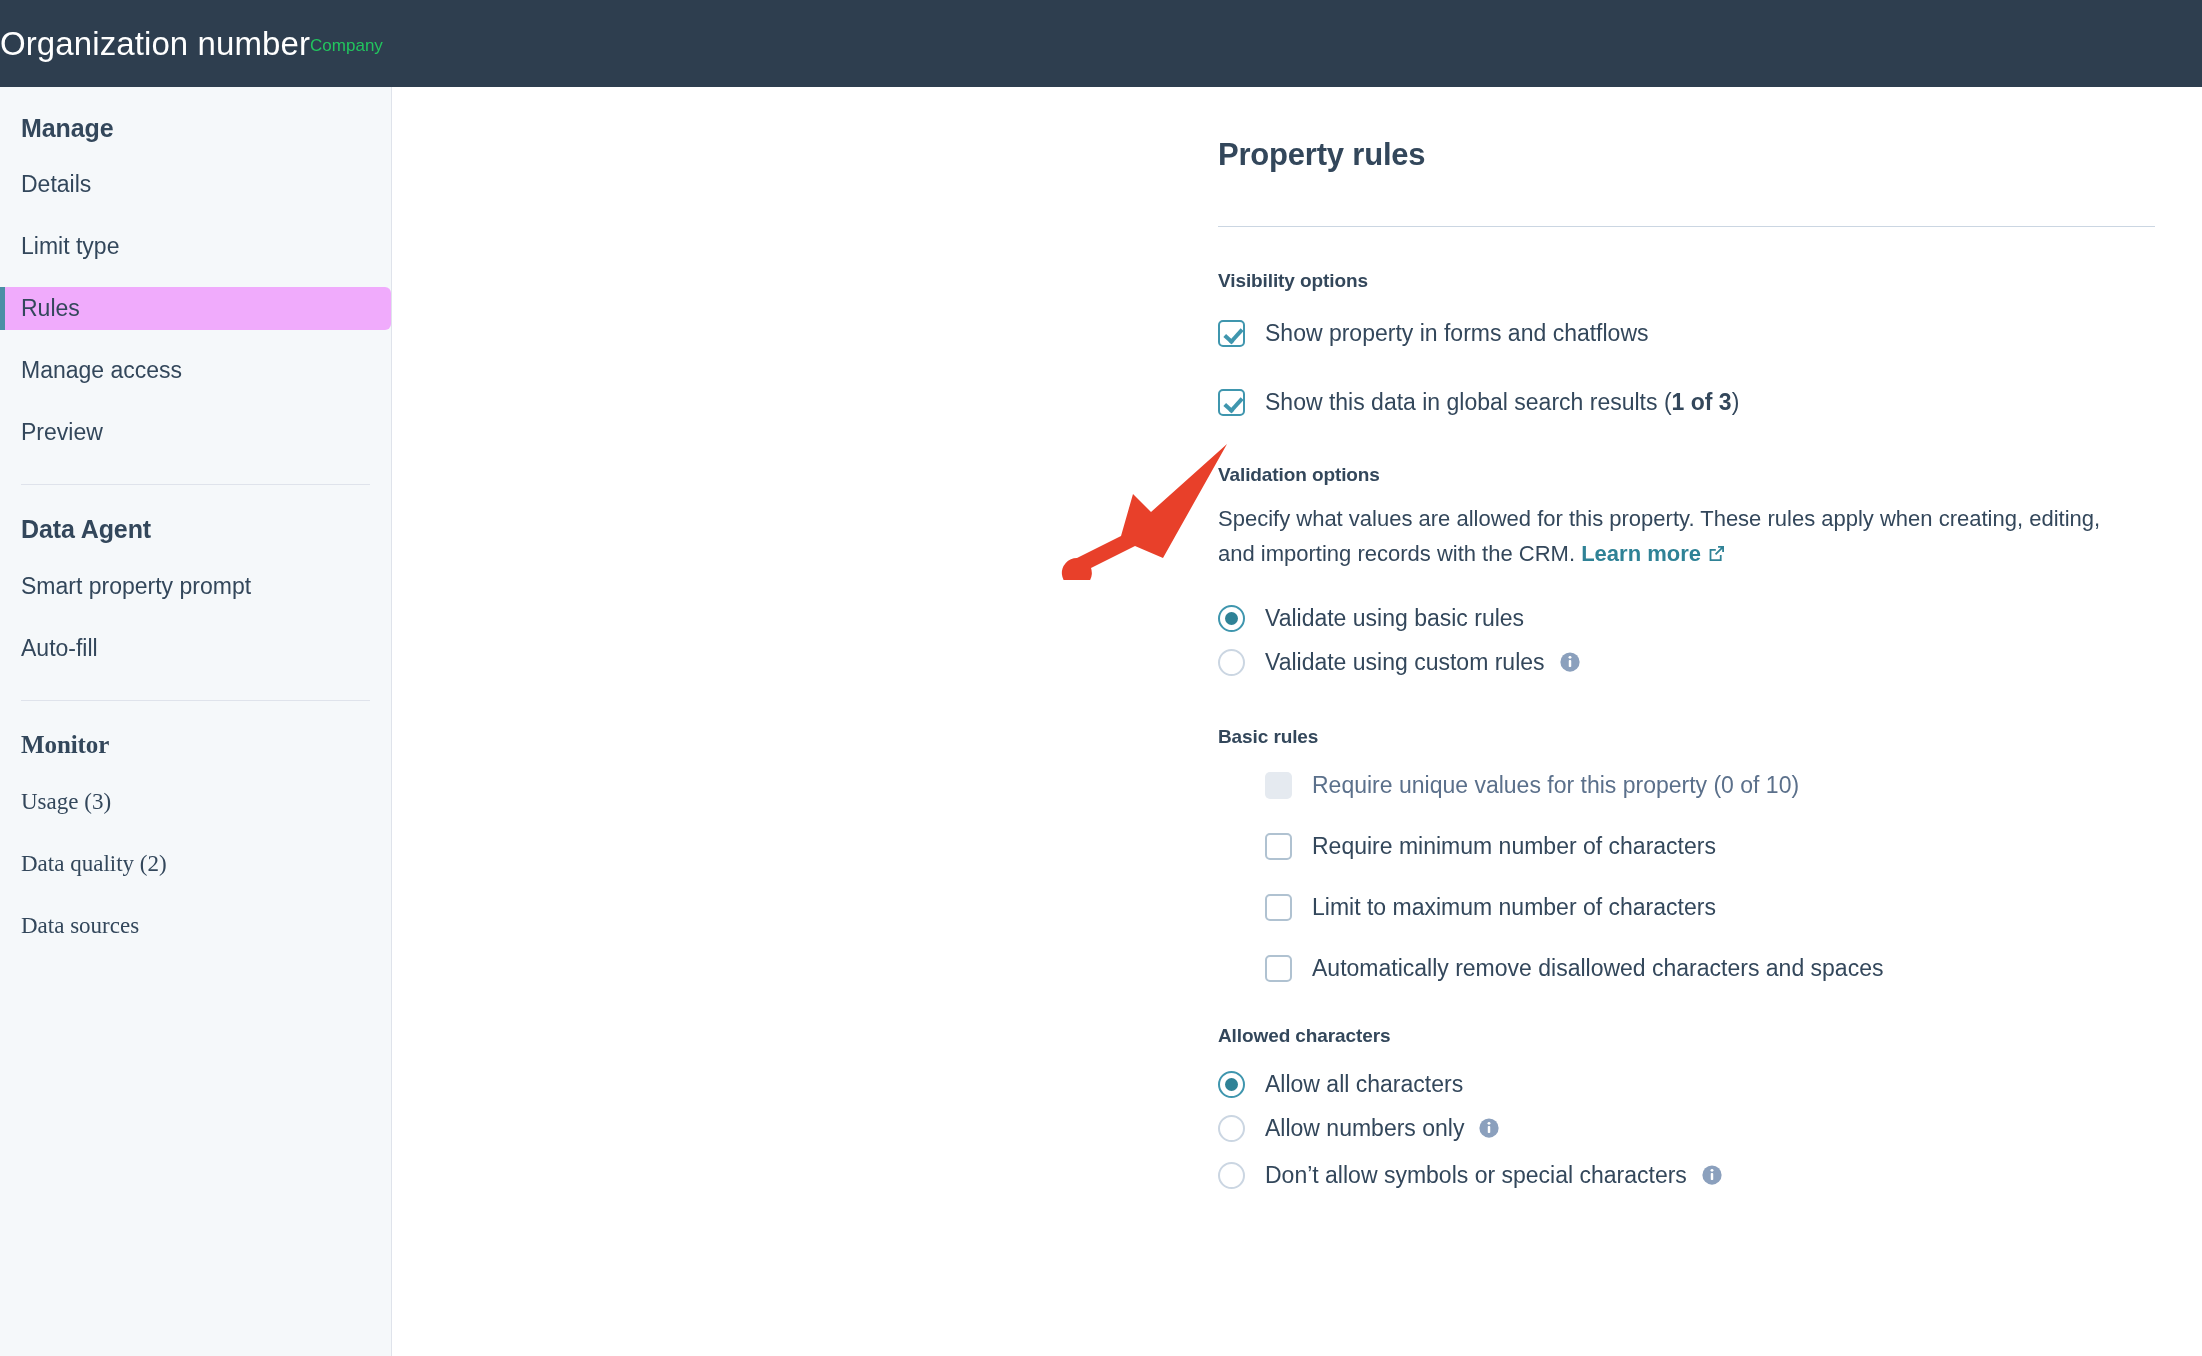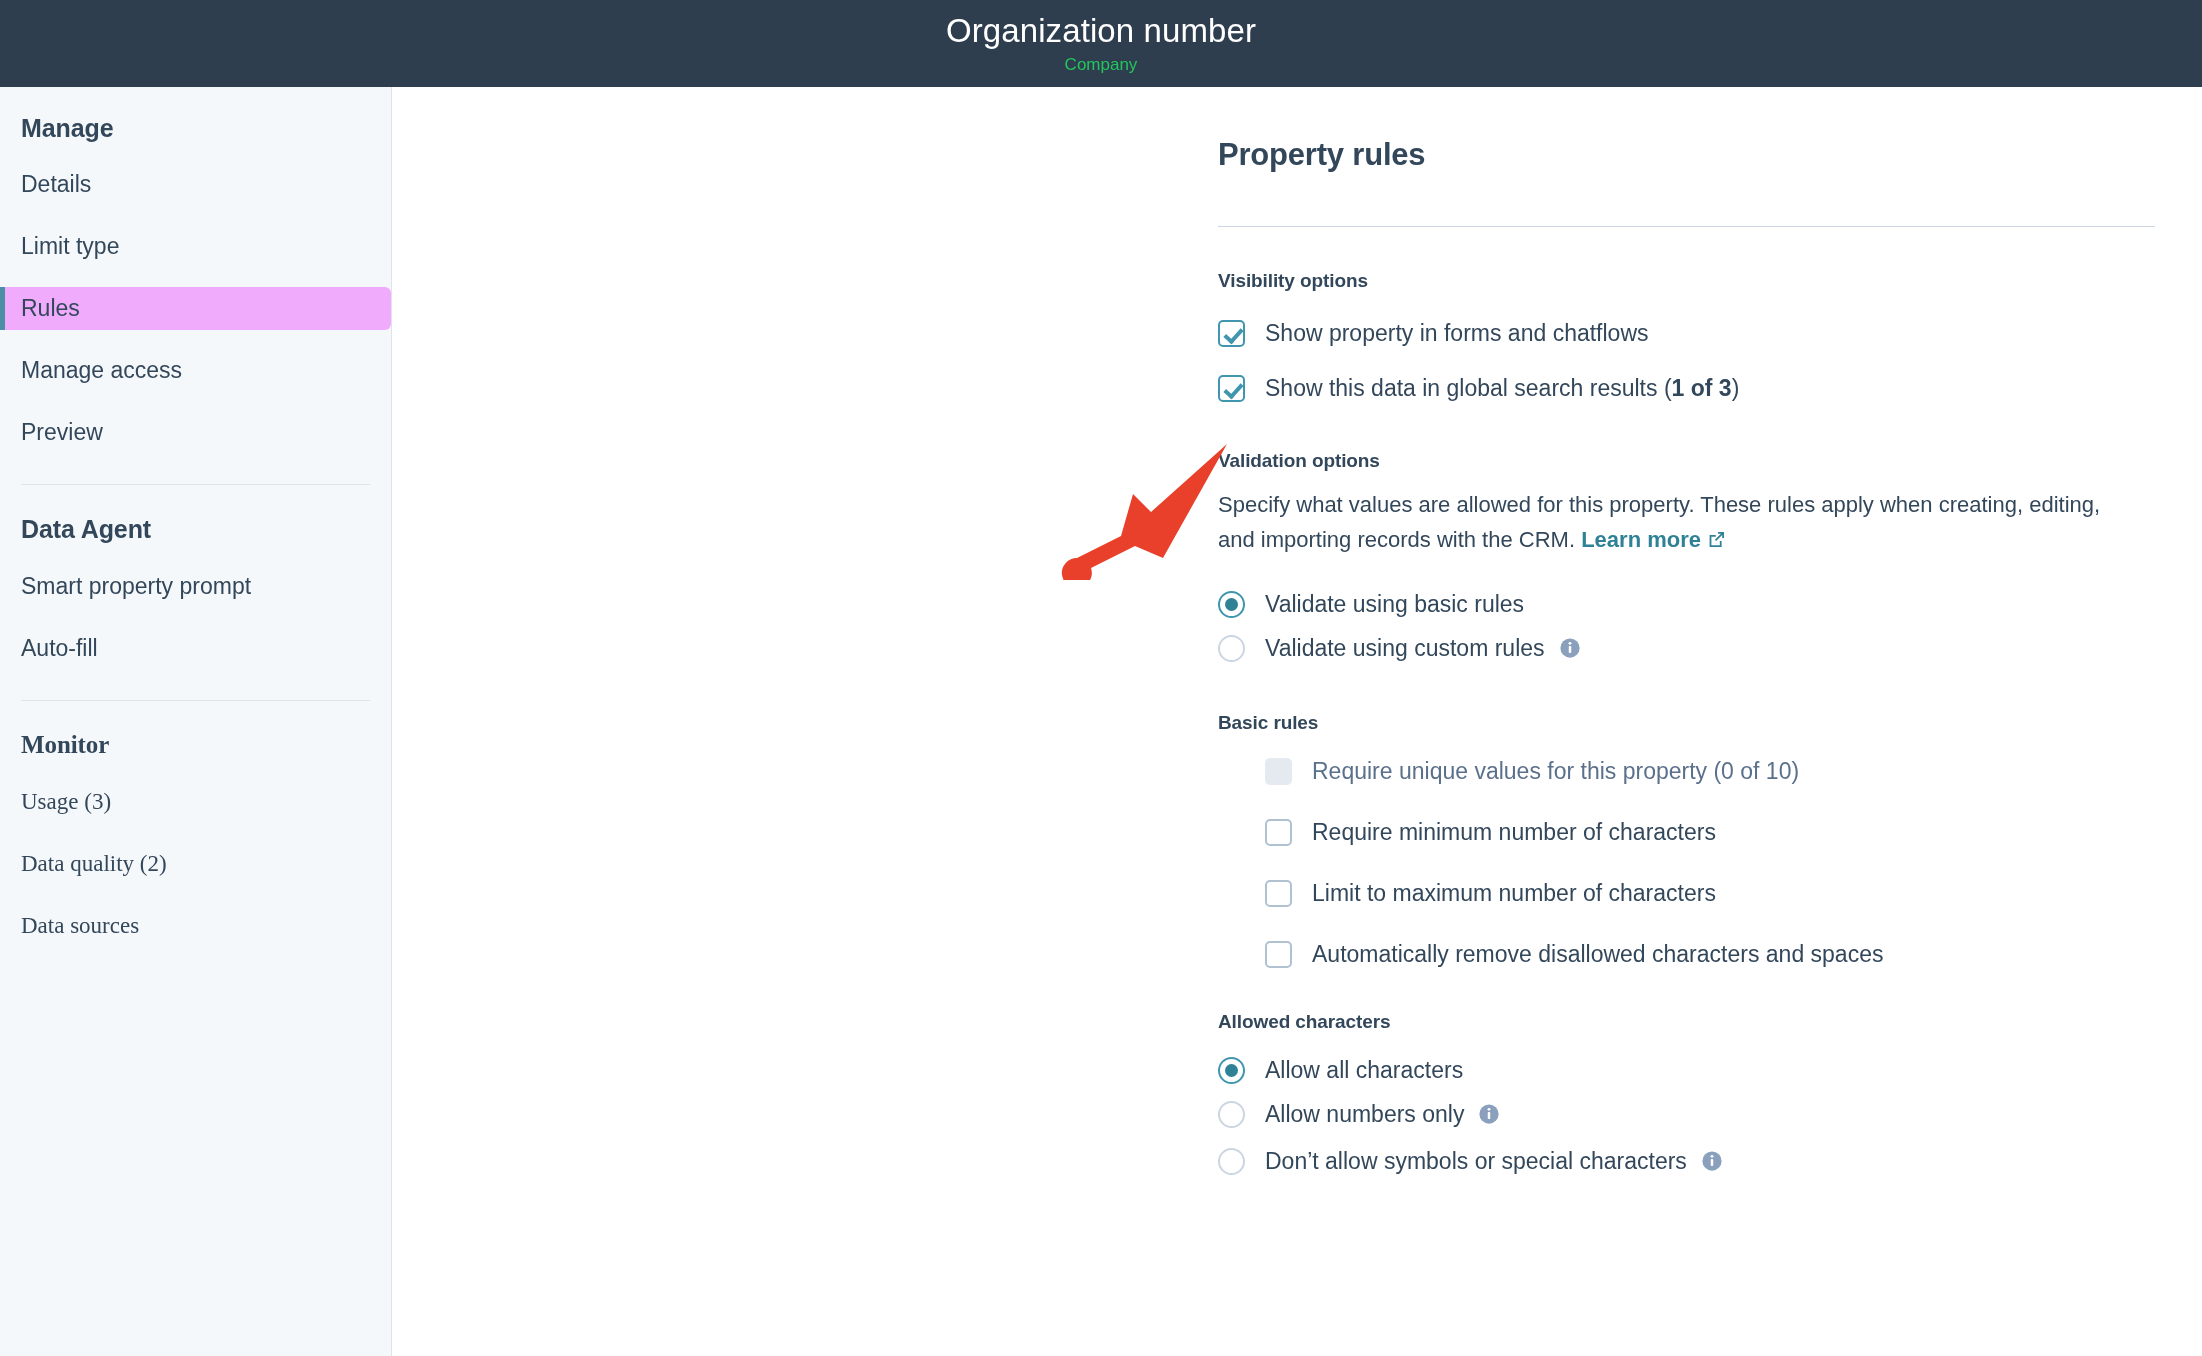--- a/index.html
+++ b/index.html
@@ -18,23 +18,22 @@
   }
 
   
   .app-header {
     position: absolute;
     top: 0; left: 0;
     width: 2202px;
     height: 87px;
     background: #2e3e4f;
     display: flex;
-    flex-direction: column;
+    flex-direction: row;
     align-items: center;
-    justify-content: center;
   }
   .app-header-title {
     color: #ffffff;
     font-size: 33px;
     font-weight: 400;
     line-height: 38px;
     letter-spacing: 0.1px;
   }
   .app-header-subtitle {
     color: #22c55e;
@@ -133,21 +132,21 @@
     letter-spacing: -0.1px;
   }
 
   
   .visibility-block { margin-top: 43px; }
   .visibility-block .section-heading { margin-bottom: 26px; }
 
   .opt-row {
     display: flex;
     align-items: flex-start;
-    margin-bottom: 25px;
+    margin-bottom: 39px;
   }
   .opt-row:last-child { margin-bottom: 0; }
   .opt-label {
     font-size: 23px;
     line-height: 30px;
     color: #33475b;
     margin-left: 20px;
   }
   .opt-label .bold { font-weight: 700; }
   .opt-row.disabled .opt-label { color: #5b708b; }

